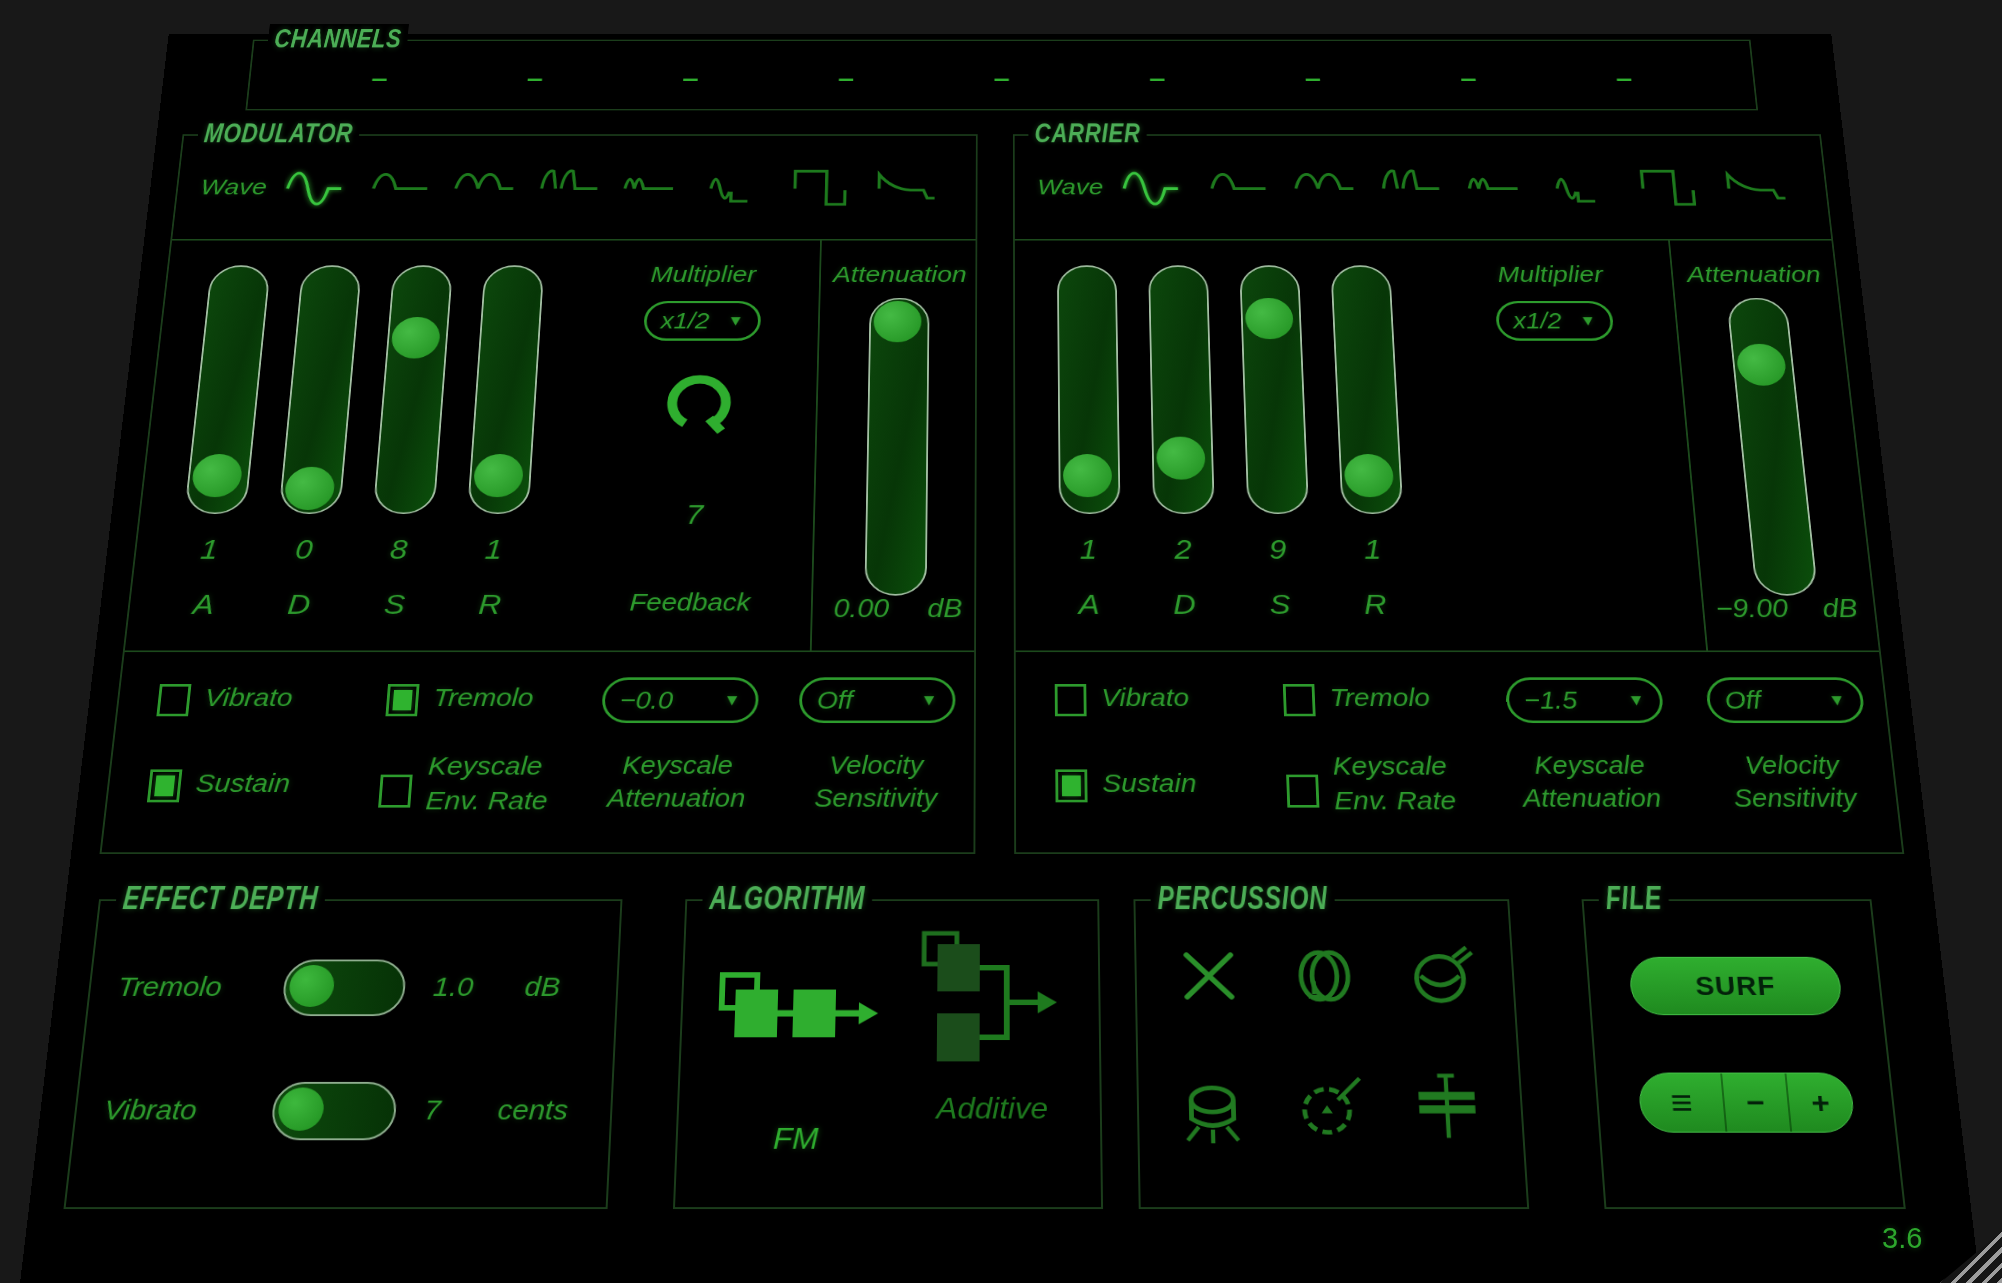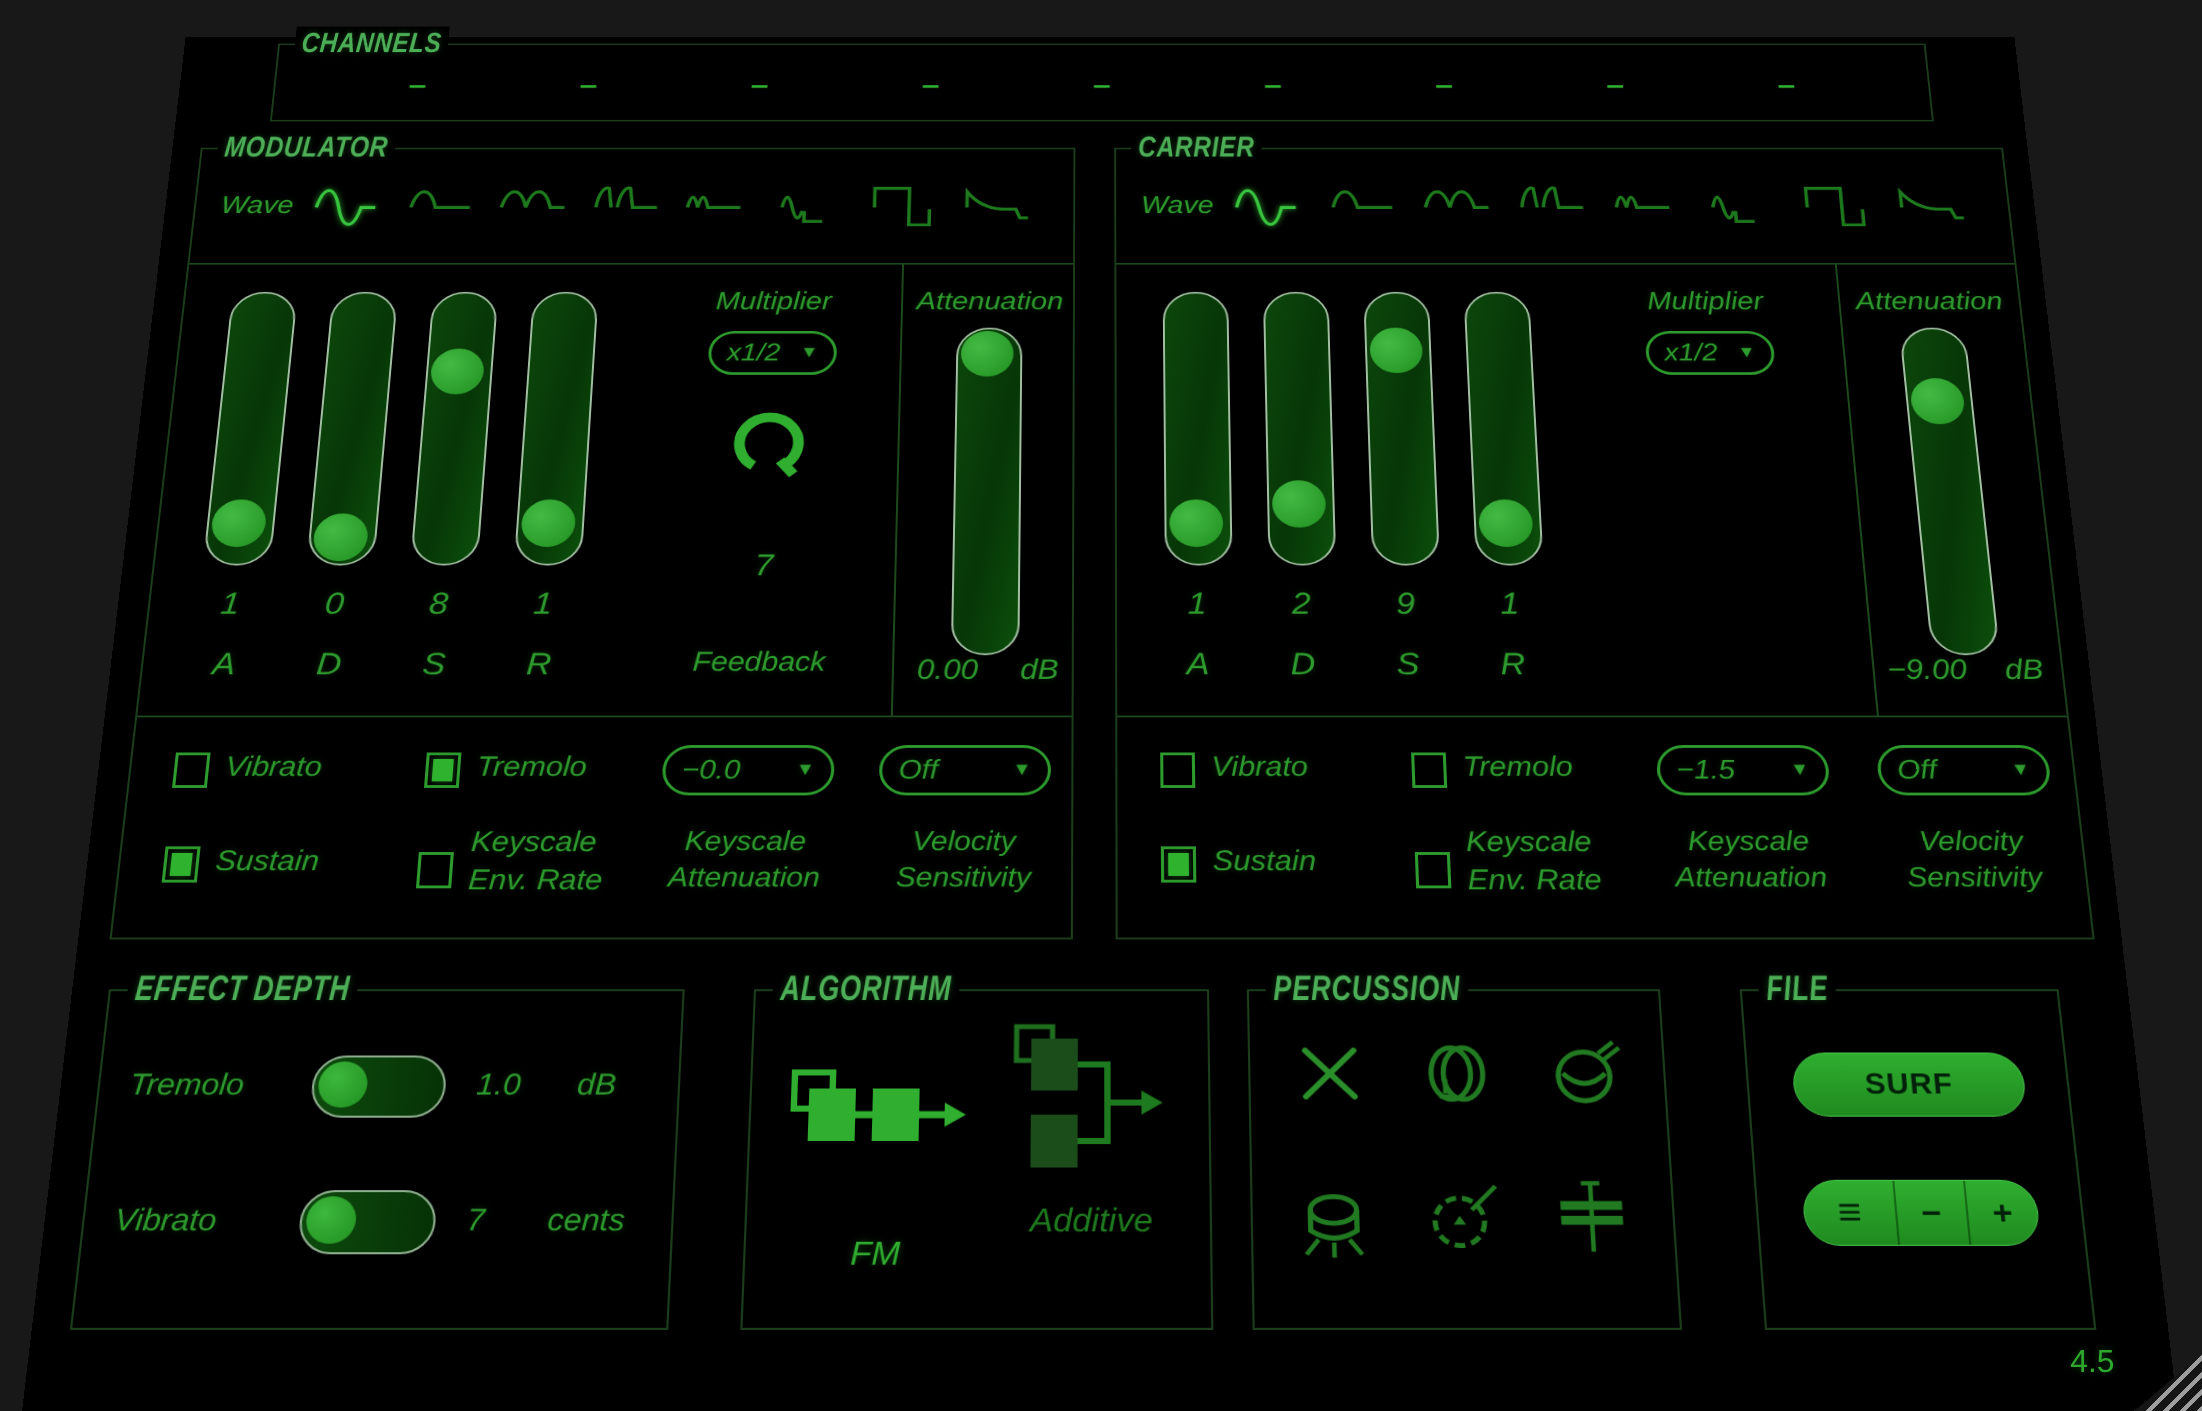--- a/index.html
+++ b/index.html
@@ -366,14 +366,14 @@
         </div>
       <div class="segdiv"></div>
       <div class="segbtn" style="flex:1;">
         <span>+</span>
         </div>
     </div>
   </div>
 
 </div>
 
-<span class="version">4.5</span>
+<span class="version">3.6</span>
 <div class="resize"></div>
 
 </body></html>

